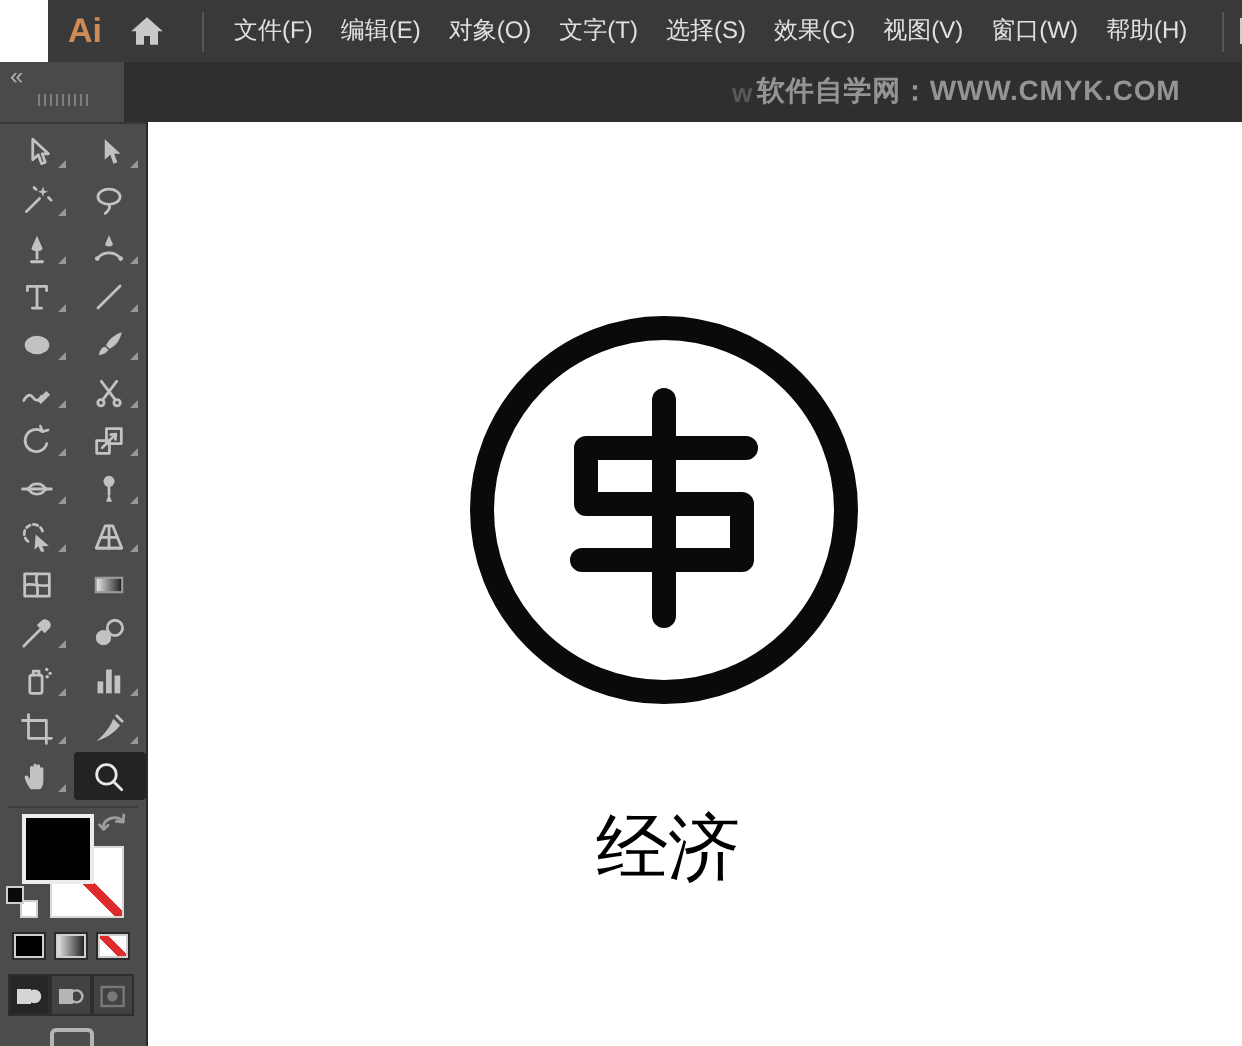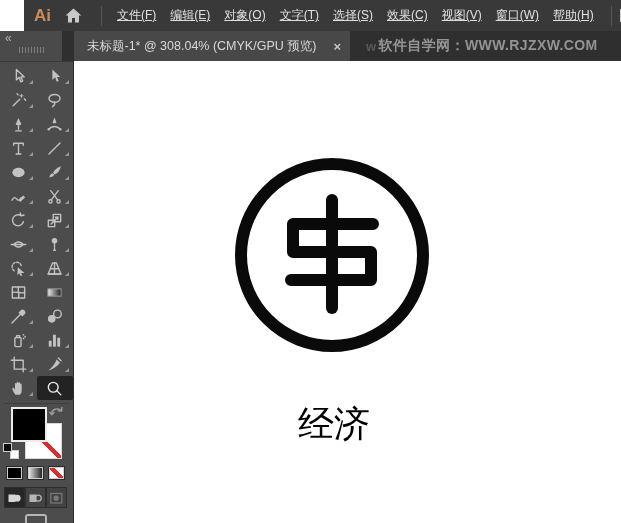--- a/index.html
+++ b/index.html
@@ -5,21 +5,21 @@
   html,body{margin:0;padding:0;background:#222;}
   .app{position:relative;width:621px;height:523px;overflow:hidden;background:#fff;
        font-family:"Liberation Sans","DejaVu Sans",sans-serif;
        -webkit-font-smoothing:antialiased;}
   
   .menubar{position:absolute;left:0;top:0;width:621px;height:31px;background:#393939;
            display:flex;align-items:center;color:#dcdcdc;margin-left:24px;}
   .logo{color:var(--c-logo,#cd8b57);font-weight:bold;font-size:17px;margin:0 13px 0 10px;}
   .home-btn{margin-right:10px;display:flex;align-items:center;}
   .vsep{width:1px;height:20px;background:#565656;margin:0 8px;}
-  .menu-items{display:flex;align-items:center;text-decoration:underline;}
+  .menu-items{display:flex;align-items:center;}
   .menu-item{font-size:12px;padding:0 5px;margin:0 2px;white-space:nowrap;color:#e0e0e0;}
   .mb-spacer{flex:1;}
   .ws-btn{margin-right:9px;display:flex;align-items:center;}
   
   .tabrow{position:absolute;left:0;top:31px;width:621px;height:30px;background:#2f2f2f;}
   .tools-header{position:absolute;left:0;top:0;width:62px;height:30px;background:#4a4a4a;}
   .collapse{position:absolute;top:0px;left:5px;font-size:12px;color:#b2b2b2;letter-spacing:-1px;line-height:14px;}
   .grip{position:absolute;left:19px;top:16px;width:27px;height:6px;
         background:repeating-linear-gradient(90deg,#7d7d7d 0 1px,transparent 1px 3px);}
   .doc-tab{position:absolute;left:74px;top:0;width:276px;height:30px;background:#484848;
@@ -105,27 +105,23 @@
         <rect x="8.5" y="7" width="7.5" height="6" fill="#cfcfcf"></rect>
       </svg>
     </span>
   </div>
 
   <div class="tabrow">
     <div class="tools-header">
       <span class="collapse">«</span>
       <span class="grip"></span>
     </div>
-    <div class="doc-tab">
-      <span class="tab-title">未标题-1* @ 308.04% (CMYK/GPU 预览)</span>
-      <span class="tab-close">×</span>
-    </div>
     <div class="watermark">
       <span class="wm-faint">w</span>
-      <span>软件自学网：WWW.RJZXW.COM</span>
+      <span>软件自学网：WWW.CMYK.COM</span>
     </div>
   </div>
 
   <div class="toolbar">
     <div class="tools-grid" id="tools-grid">
         <div class="tool fly">
           <svg width="17" height="17" viewBox="0 0 16 16">
             <path class="ti" d="M6 1.5 L6 11.2 L8.6 8.8 L10.1 13 L11.9 12.3 L10.4 8.4 L13.4 8.4 Z"></path>
           </svg>
         </div>

